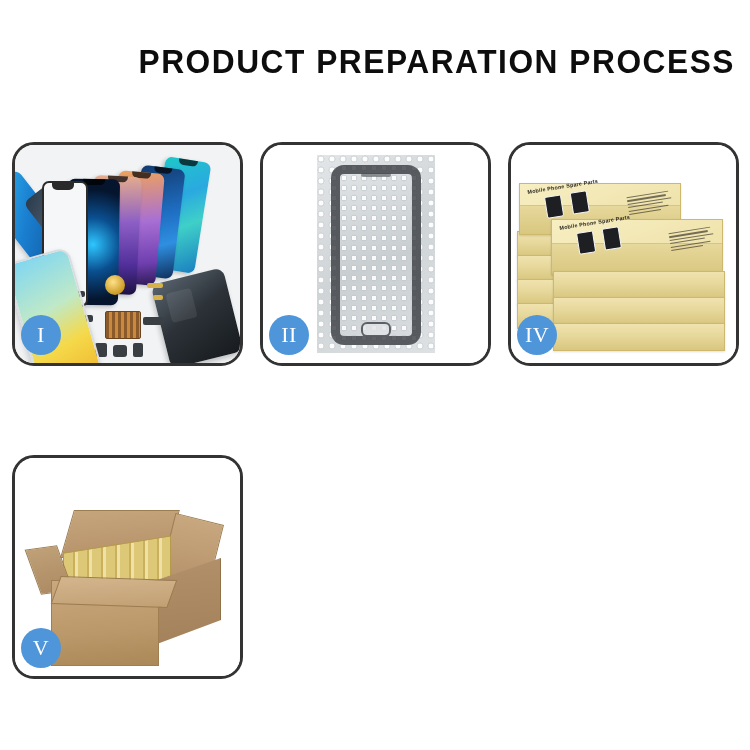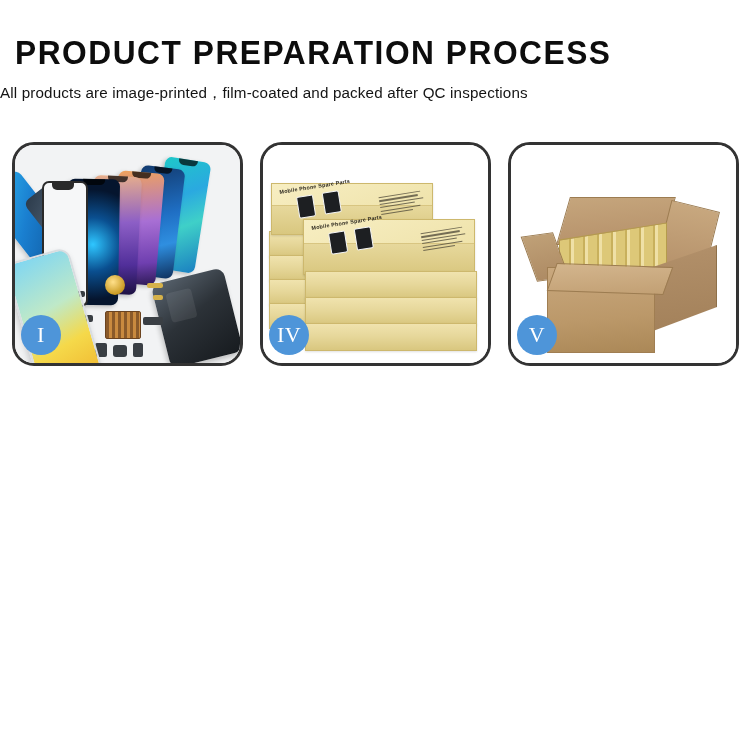--- a/index.html
+++ b/index.html
@@ -13,22 +13,22 @@
     height: 750px;
     font-family: "Liberation Sans", sans-serif;
     color: #111111;
     overflow: hidden;
     position: relative;
   }
 
   
   .header {
     width: 100%;
-    padding-top: 36px;
-    text-align: left;
+    padding-top: 45px;
+    text-align: right;
   }
   .page-title {
     font-size: 33px;
     font-weight: bold;
     letter-spacing: 1.6px;
     color: #0d0d0d;
     line-height: 1.05;
     transform: scaleX(0.96);
     white-space: nowrap;
   }
@@ -313,21 +313,20 @@
   }
   .sc-notch {
     position:absolute; width:16px; height:18px; background:rgba(150,122,83,.5); border-radius:2px;
   }
 </style>
 </head>
 <body>
 
 <div class="header">
   <div class="page-title">PRODUCT PREPARATION PROCESS</div>
-  <div class="page-subtitle">All products are image-printed，film-coated and packed after QC inspections</div>
 </div>
 
 <div class="grid">
 
   <div class="panel">
     <div class="panel-clip">
       <div class="p1-bg"></div>
 
       <div class="fan-blue"></div>
       <div class="fan-blue2"></div>
@@ -365,20 +364,33 @@
         <span class="part" style="left:34px;top:70px;width:12px;height:14px;border-radius:2px;"></span>
         <span class="part" style="left:52px;top:72px;width:14px;height:12px;border-radius:3px;"></span>
         <span class="part" style="left:72px;top:70px;width:10px;height:14px;border-radius:2px;"></span>
         <span class="part" style="left:82px;top:44px;width:20px;height:8px;"></span>
         <span class="part" style="left:16px;top:74px;width:9px;height:16px;border-radius:2px;background:#cfd3d6;"></span>
       </div>
     </div>
     <div class="badge">I</div>
   </div>
 
+  <div class="panel">
+    <div class="panel-clip">
+      <div class="bubble-stage">
+        <div class="bubble-sheet">
+          <div class="screen-outline">
+            <span class="ear-slot"></span>
+            <span class="home-btn"></span>
+          </div>
+        </div>
+      </div>
+    </div>
+    <div class="badge">II</div>
+  </div>
 
 
   <div class="panel">
     <div class="panel-clip">
       <div class="stack-stage">
 
         <div class="kbox" style="left:6px; top:86px; width:116px; height:24px;"></div>
         <div class="kbox" style="left:6px; top:110px; width:116px; height:24px;"></div>
         <div class="kbox" style="left:6px; top:134px; width:116px; height:24px;"></div>
         <div class="kbox" style="left:6px; top:158px; width:116px; height:24px;"></div>

